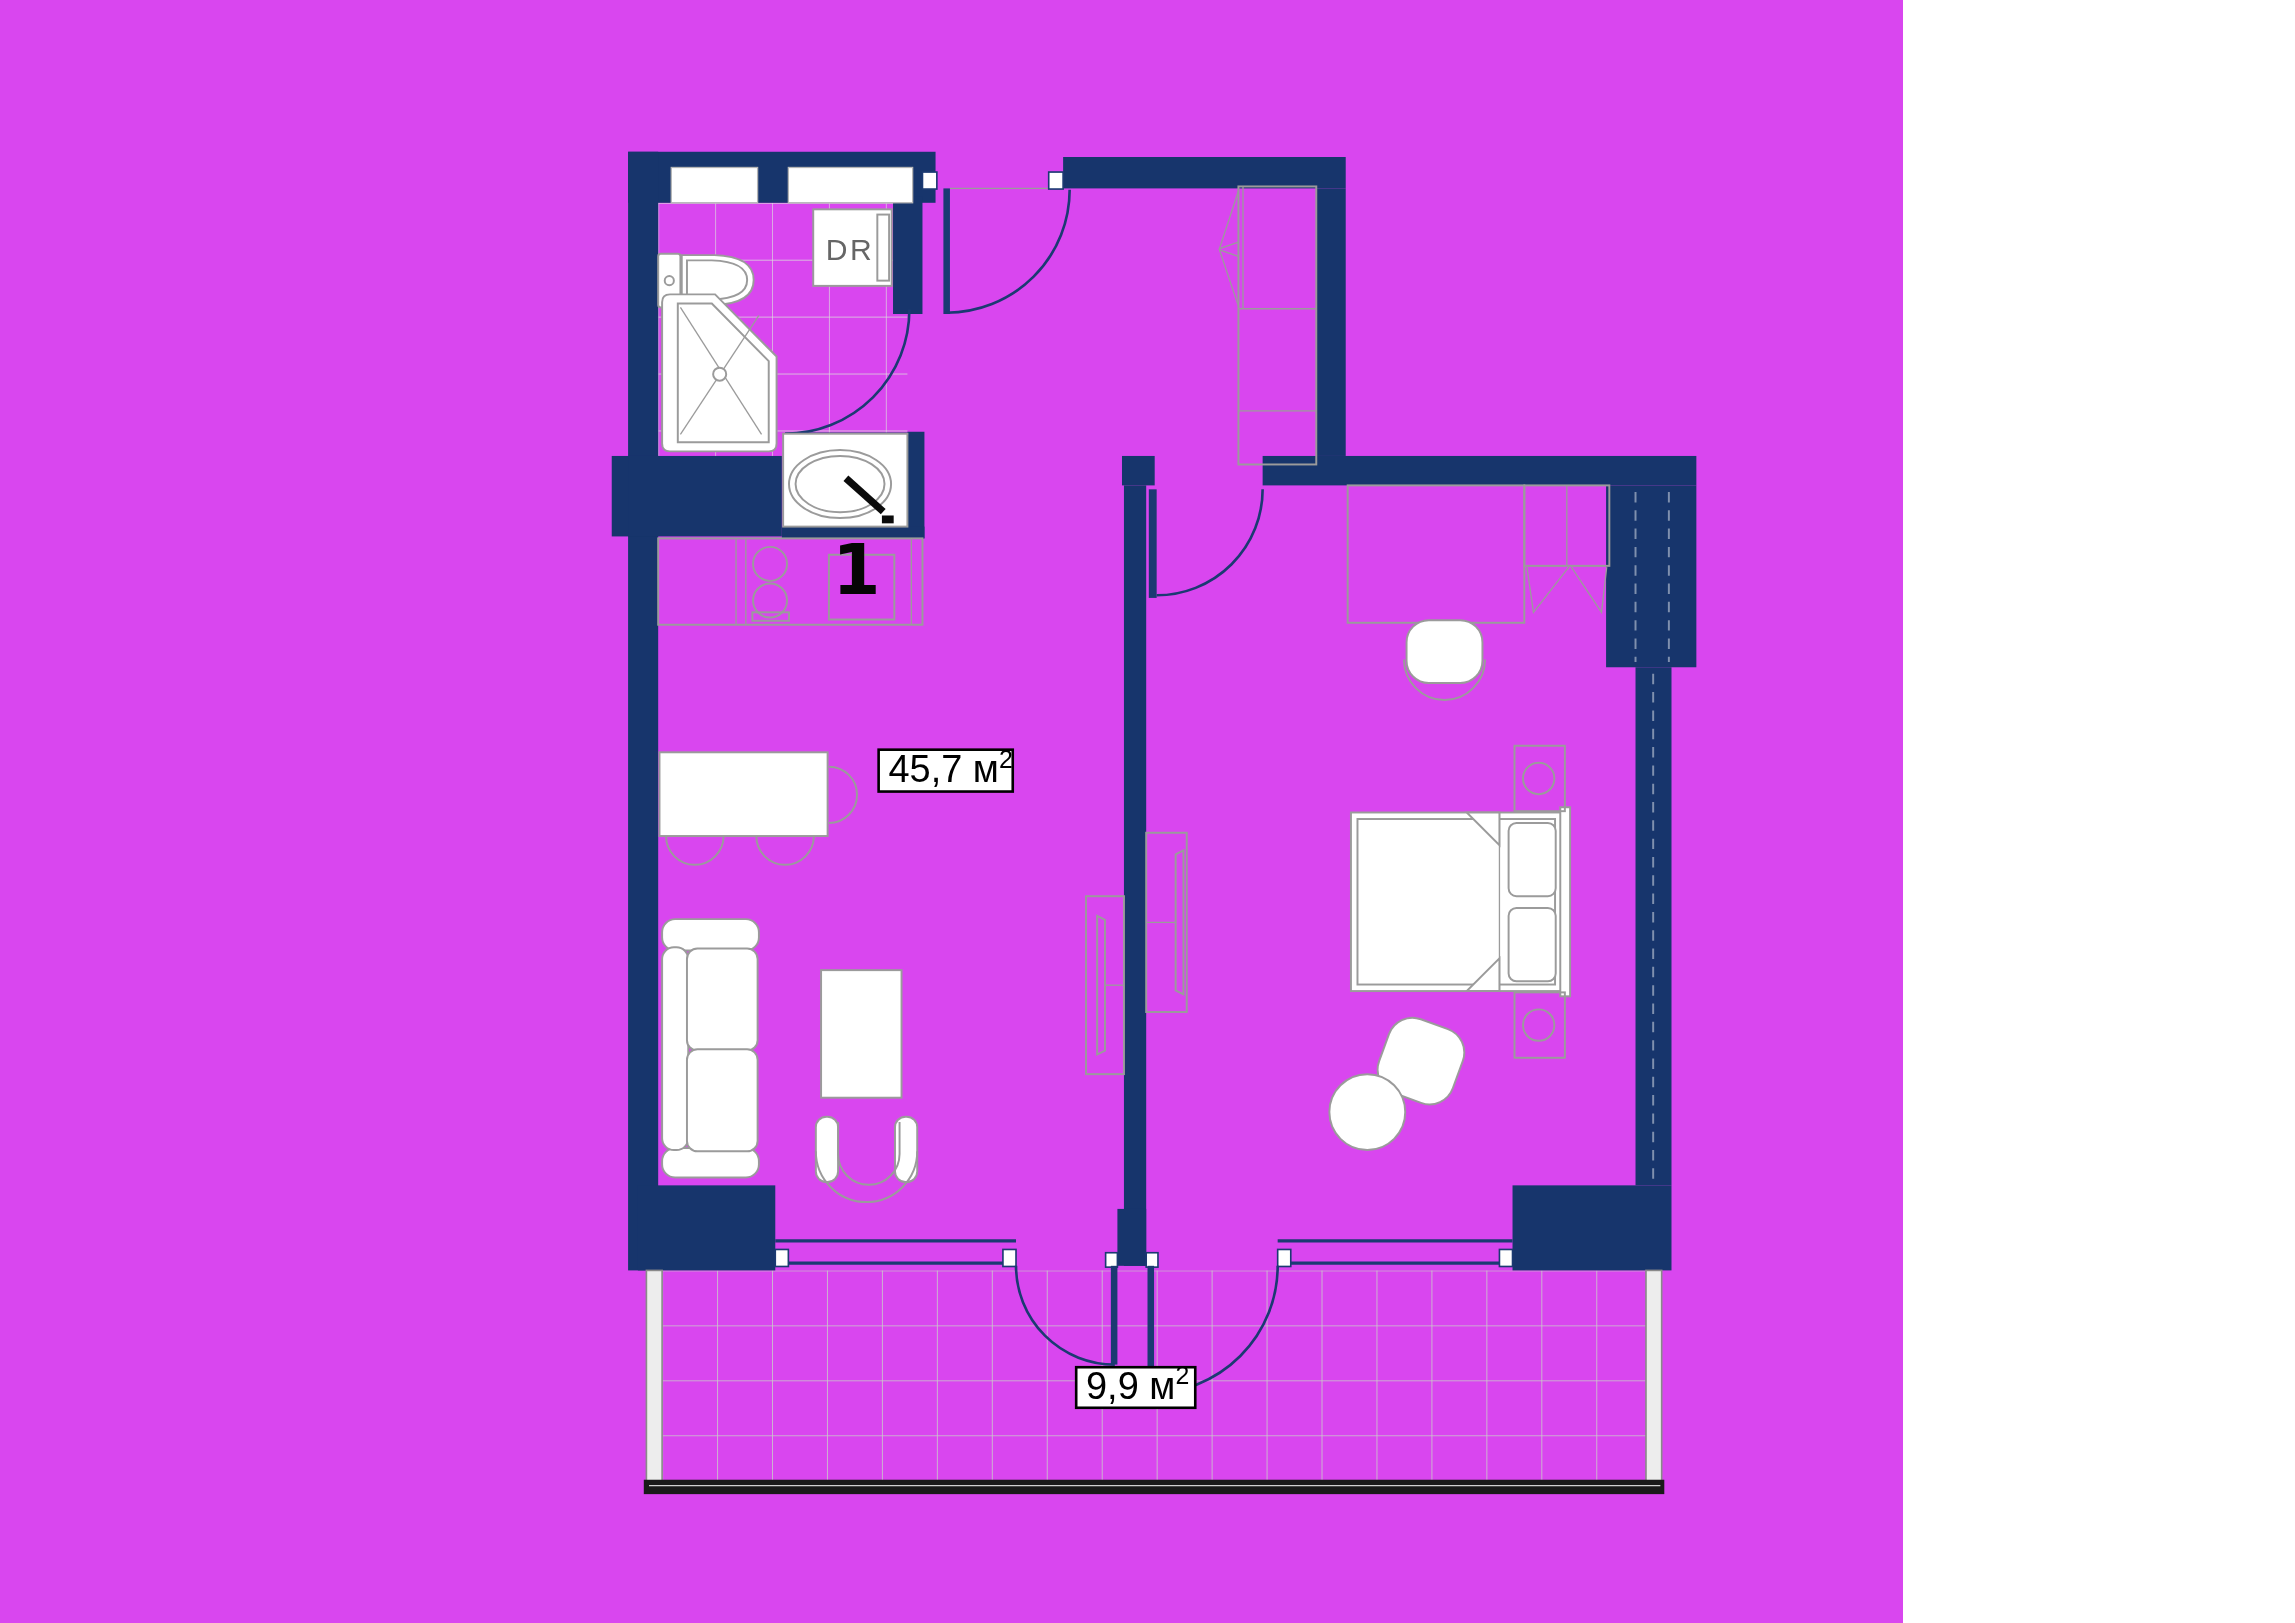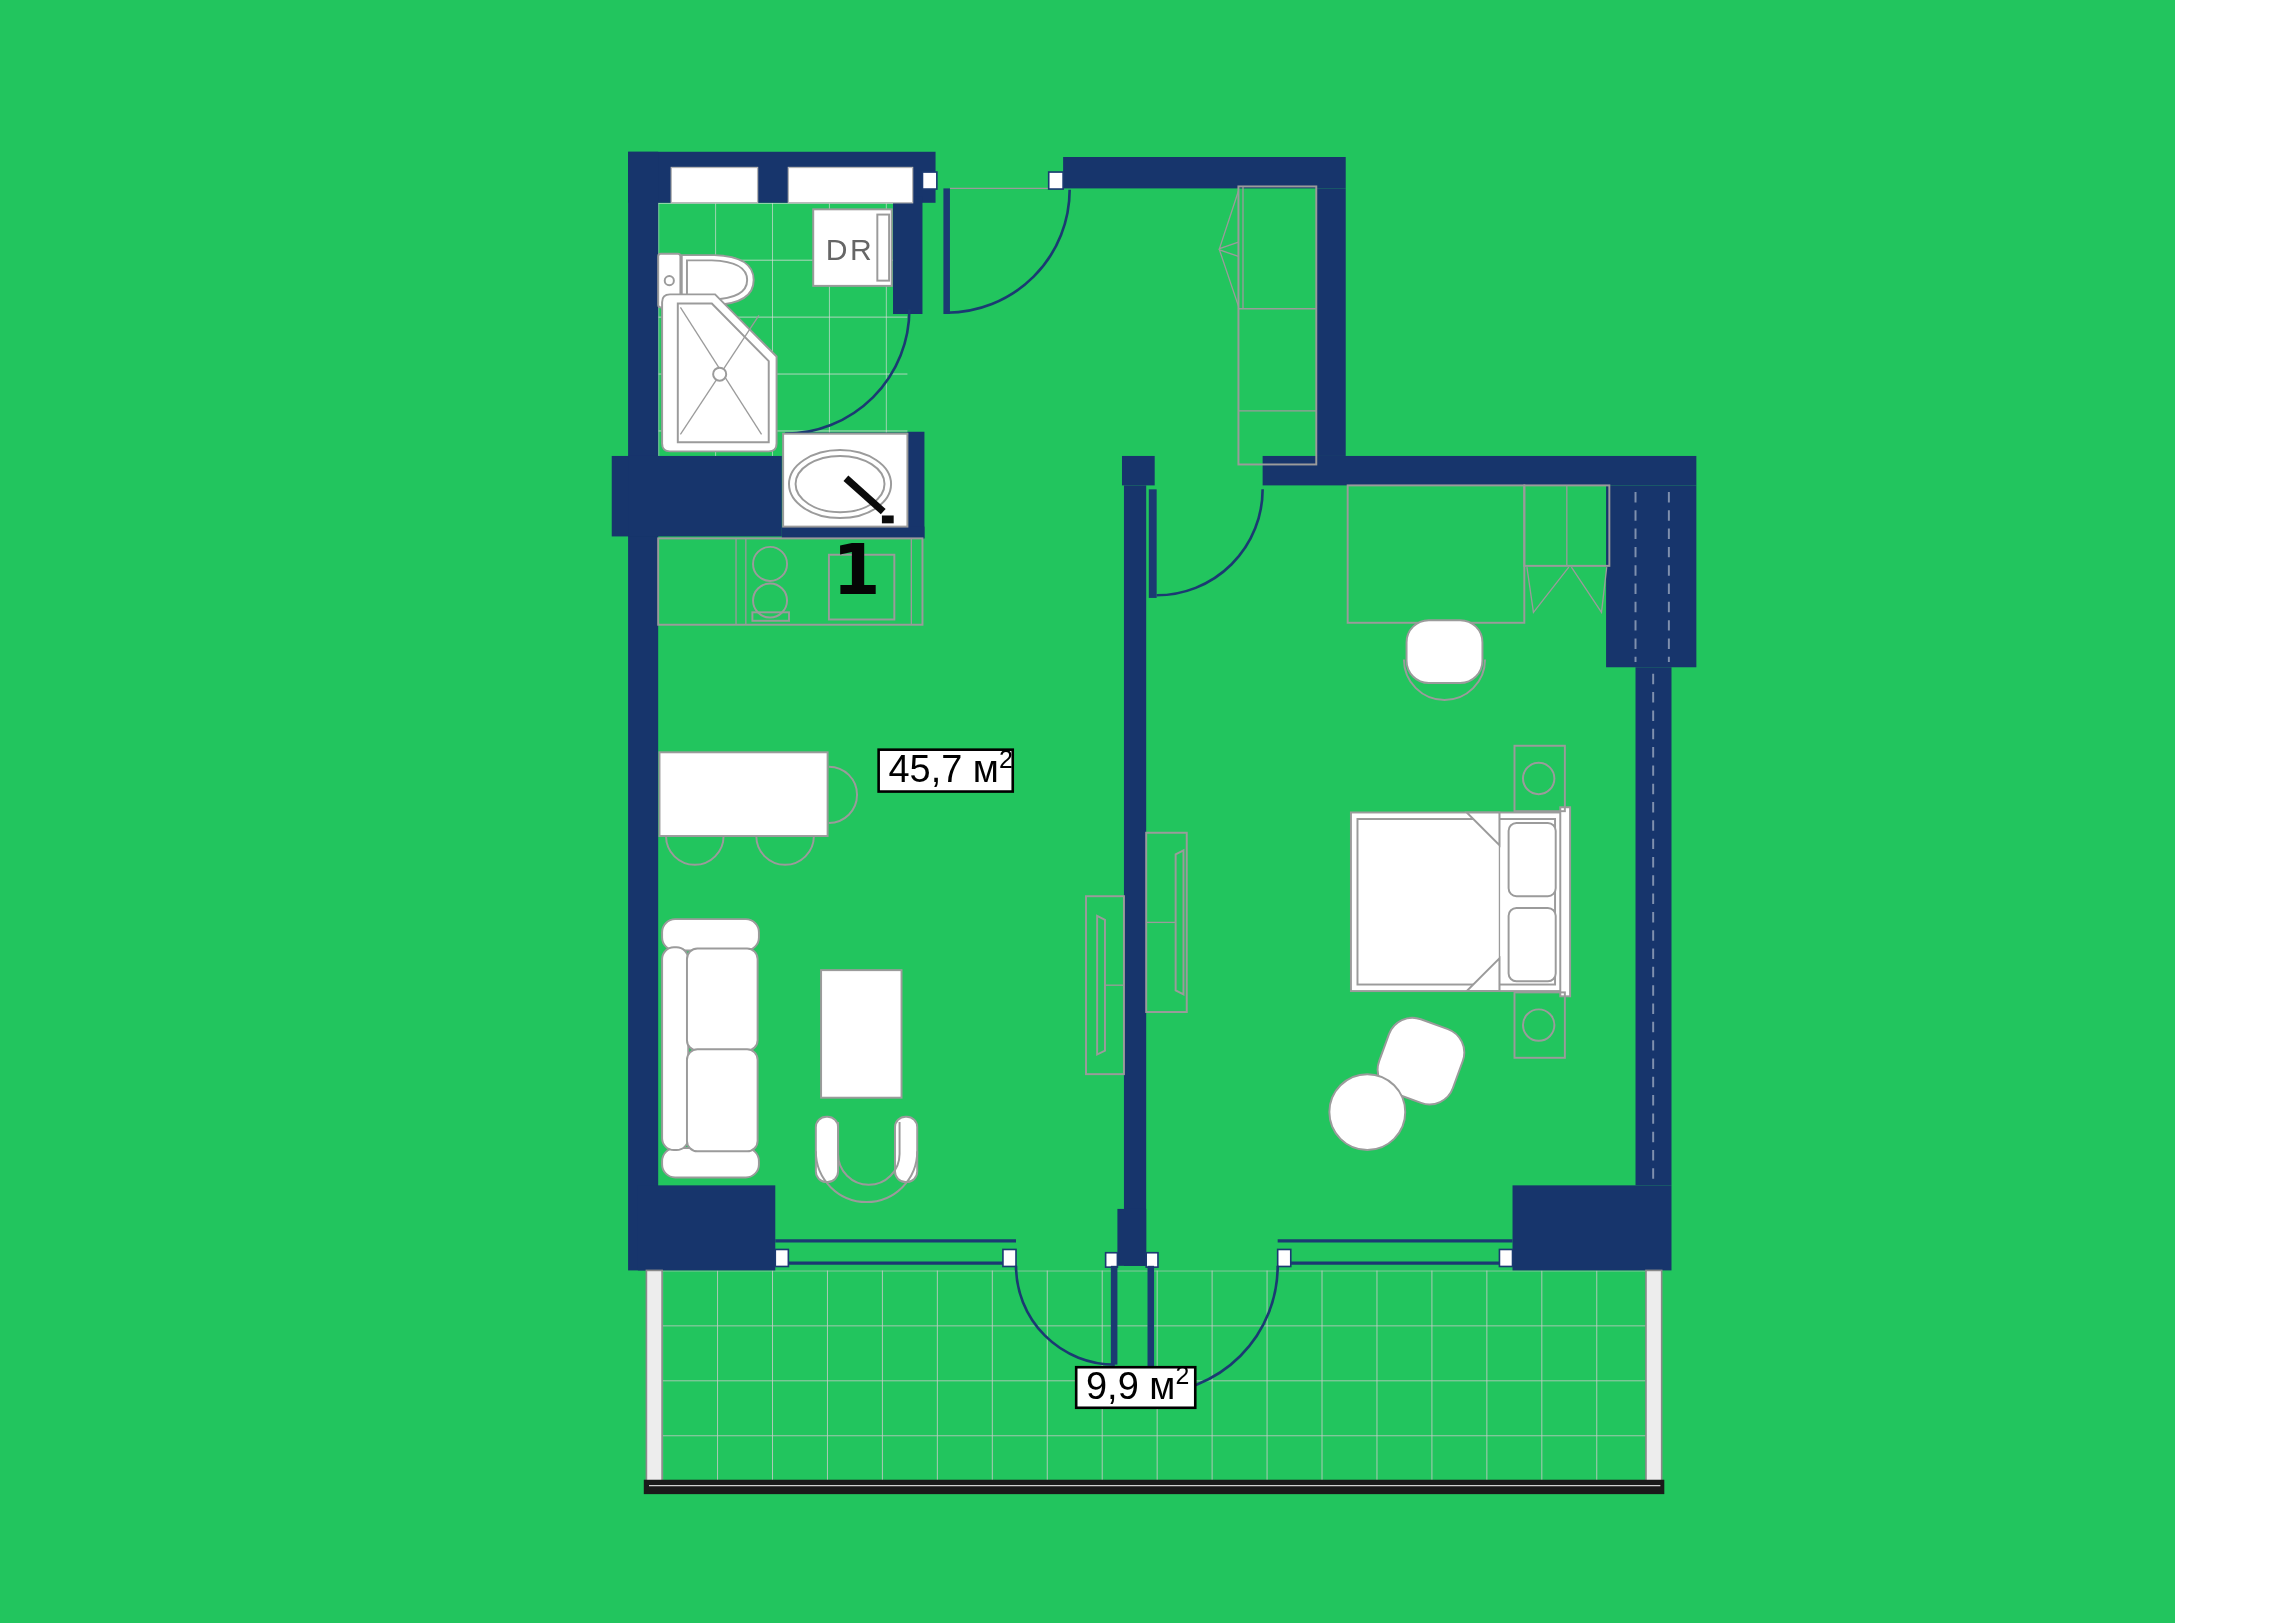--- a/index.html
+++ b/index.html
@@ -1,16 +1,16 @@
 <!DOCTYPE html>
 <html style="--wall: #17356c; --door: #1b3a72; --line: #9b9b9b; --tile: #dcdcdc; --tileBalcony: #c9c9c9; --ink: #000000; --drText: #666666; --railing: #1a1a1a; --glassFill: #ededed; --glassEdge: #8a8a8a;font-size:10.5px"><head>
 <meta charset="utf-8">
 <style>
   html,body{margin:0;padding:0;background:#fff;}
-  .stage{position:relative;width:2175px;height:1623px;background:#22c55e;overflow:hidden;
+  .stage{position:relative;width:1903px;height:1623px;background:#d946ef;overflow:hidden;
          font-family:"Liberation Sans",sans-serif;}
   svg{display:block}
   .wall{fill:var(--wall);stroke:none}
   .door{fill:none;stroke:var(--door);stroke-width:4}
   .leaf{fill:var(--door);stroke:none}
   .furn{fill:#fff;stroke:var(--line);stroke-width:3}
   .furnln{fill:none;stroke:var(--line);stroke-width:3}
   .thin{fill:none;stroke:var(--line);stroke-width:2}
   .niche{fill:#fff;stroke:#b5b5b5;stroke-width:2}
   .tl{stroke:var(--tile);stroke-width:2;fill:none}

